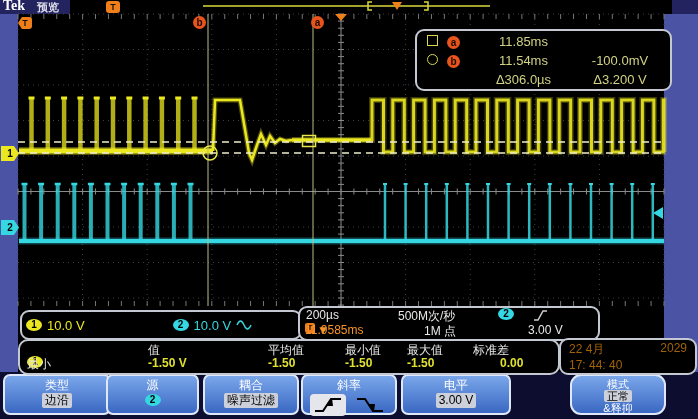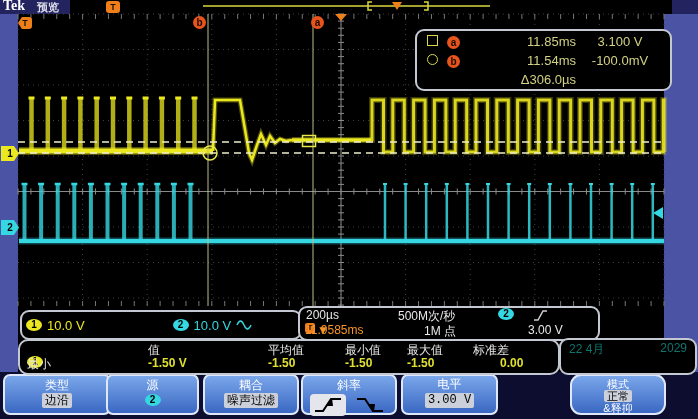--- a/index.html
+++ b/index.html
@@ -23,47 +23,47 @@
          font-weight:bold;text-align:center;line-height:12px;vertical-align:1px;}
   .bg-ch1{background:#ece81f;} .bg-ch2{background:#35d8e2;}
   .obadge{display:inline-block;width:13px;height:13px;border-radius:50%;background:#e8541c;color:#1a0c00;
           font-size:10px;font-weight:bold;text-align:center;line-height:13px;}
 
   
   .box{position:absolute;background:#000;border:2px solid #c4c8d2;border-radius:9px;z-index:5;}
   .cursor-box{left:415px;top:29px;width:253px;height:58px;color:#d2d282;font-size:13px;}
   .cur-row{display:flex;align-items:center;height:18px;padding:1px 6px 0 10px;}
   .cur-mark{width:20px;} .cur-badge{width:24px;}
-  .cur-time{width:105px;text-align:right;} .cur-volt{flex:1;text-align:center;}
+  .cur-time{width:105px;text-align:center;} .cur-volt{flex:1;text-align:center;}
   .sq{display:inline-block;width:9px;height:9px;border:1.5px solid #d8d84a;}
   .ci{display:inline-block;width:9px;height:9px;border:1.5px solid #d8d84a;border-radius:50%;}
 
   .ch-box{left:20px;top:310px;width:278px;height:26px;color:#ece81f;font-size:13px;}
   .ch-box .inner{display:flex;align-items:center;height:100%;padding:0 4px;gap:5px;}
   .ch2txt{color:#35d8e2;}
 
   .tb-box{left:298px;top:306px;width:298px;height:31px;color:#e8e8e8;font-size:12px;}
   .tb-row{position:relative;height:15px;}
   .tb-row span{position:absolute;white-space:nowrap;}
   .orange-txt{color:#f79428;}
   .ticon{display:inline-block;width:10px;height:10px;background:#ef7f1a;border-radius:2px;color:#1a0c00;
          font-size:8px;font-weight:bold;text-align:center;line-height:10px;vertical-align:0px;}
 
   .meas-box{left:18px;top:339px;width:538px;height:32px;color:#e6e6e6;font-size:12px;border-radius:10px;}
   .meas-box span{position:absolute;white-space:nowrap;}
   .mval{color:#e0e030;font-weight:bold;}
-  .date-box{left:559px;top:338px;width:134px;height:33px;color:#0f766e;font-size:12px;}
+  .date-box{left:559px;top:338px;width:134px;height:33px;color:#a16207;font-size:12px;}
 
   
   .menu{position:absolute;left:0;top:372px;width:698px;height:47px;background:#0d0d30;z-index:2;}
   .btn{position:absolute;top:2px;height:41px;background:linear-gradient(#7aa6ea,#3a68c2);
        border:2px solid #dfe8f8;border-radius:7px;color:#fff;font-size:12px;text-align:center;
        line-height:15px;padding-top:2px;box-sizing:border-box;cursor:pointer;}
   .m0{left:3px;width:108px;} .m1{left:106px;width:93px;} .m2{left:203px;width:96px;}
-  .m3{left:301px;width:96px;} .m4{left:401px;width:97px;font-family:Liberation Mono, monospace;} .m5{left:570px;width:96px;border-radius:11px;}
+  .m3{left:301px;width:96px;} .m4{left:401px;width:110px;} .m5{left:570px;width:96px;border-radius:11px;}
   .chip{display:inline-block;background:#ccd0da;color:#000;padding:0 3px;border-radius:2px;}
   .m5 .ln{font-size:11px;line-height:12px;}
   .slope-row{display:flex;justify-content:center;gap:6px;margin-top:1px;}
   .slope-chip{width:36px;height:22px;background:#e4e6ec;border-radius:4px;display:flex;
               align-items:center;justify-content:center;}
   .slope-plain{width:36px;height:22px;display:flex;align-items:center;justify-content:center;}
 </style>
 </head>
 <body>
 
@@ -396,32 +396,32 @@
   <div class="obadge" style="position:absolute;left:193px;top:16px;z-index:6;">b</div>
   <div class="obadge" style="position:absolute;left:311px;top:16px;z-index:6;">a</div>
   <div class="chtag bg-ch1" style="left:1px;top:146px;">1</div>
   <div class="chtag bg-ch2" style="left:1px;top:220px;">2</div>
 
   <div class="box cursor-box">
     <div class="cur-row">
       <span class="cur-mark"><span class="sq"></span></span>
       <span class="cur-badge"><span class="obadge">a</span></span>
       <span class="cur-time">11.85ms</span>
-      <span class="cur-volt">3.100 V</span>
     </div>
     <div class="cur-row">
       <span class="cur-mark"><span class="ci"></span></span>
       <span class="cur-badge"><span class="obadge">b</span></span>
       <span class="cur-time">11.54ms</span>
       <span class="cur-volt">-100.0mV</span>
     </div>
     <div class="cur-row">
       <span class="cur-mark"></span>
         <span class="cur-badge"></span>
       <span class="cur-time">Δ306.0µs</span>
+      <span class="cur-volt">Δ3.200 V</span>
     </div>
   </div>
 
   <div class="box ch-box">
     <div class="inner">
       <span class="badge bg-ch1">1</span>
       <span>10.0 V</span>
       <span style="width:78px;"></span>
       <span class="badge bg-ch2">2</span>
       <span class="ch2txt">10.0 V</span>
@@ -470,20 +470,21 @@
     <span class="mval" style="left:325px;top:15px;">-1.50</span>
     <span class="mval" style="left:387px;top:15px;">-1.50</span>
     <span class="mval" style="left:480px;top:15px;">0.00</span>
   </div>
 
   <div class="box date-box">
     <div style="display:flex;justify-content:space-between;padding:1px 8px 0 8px;">
       <span>22 4月</span>
       <span>2029</span>
     </div>
+    <div style="padding:0 8px;">17: 44: 40</div>
   </div>
 
   <div class="menu">
     <div class="btn m0">
       <div>类型</div>
       <span class="chip">边沿</span>
     </div>
     <div class="btn m1">
       <div>源</div>
       <span class="badge bg-ch2">2</span>

